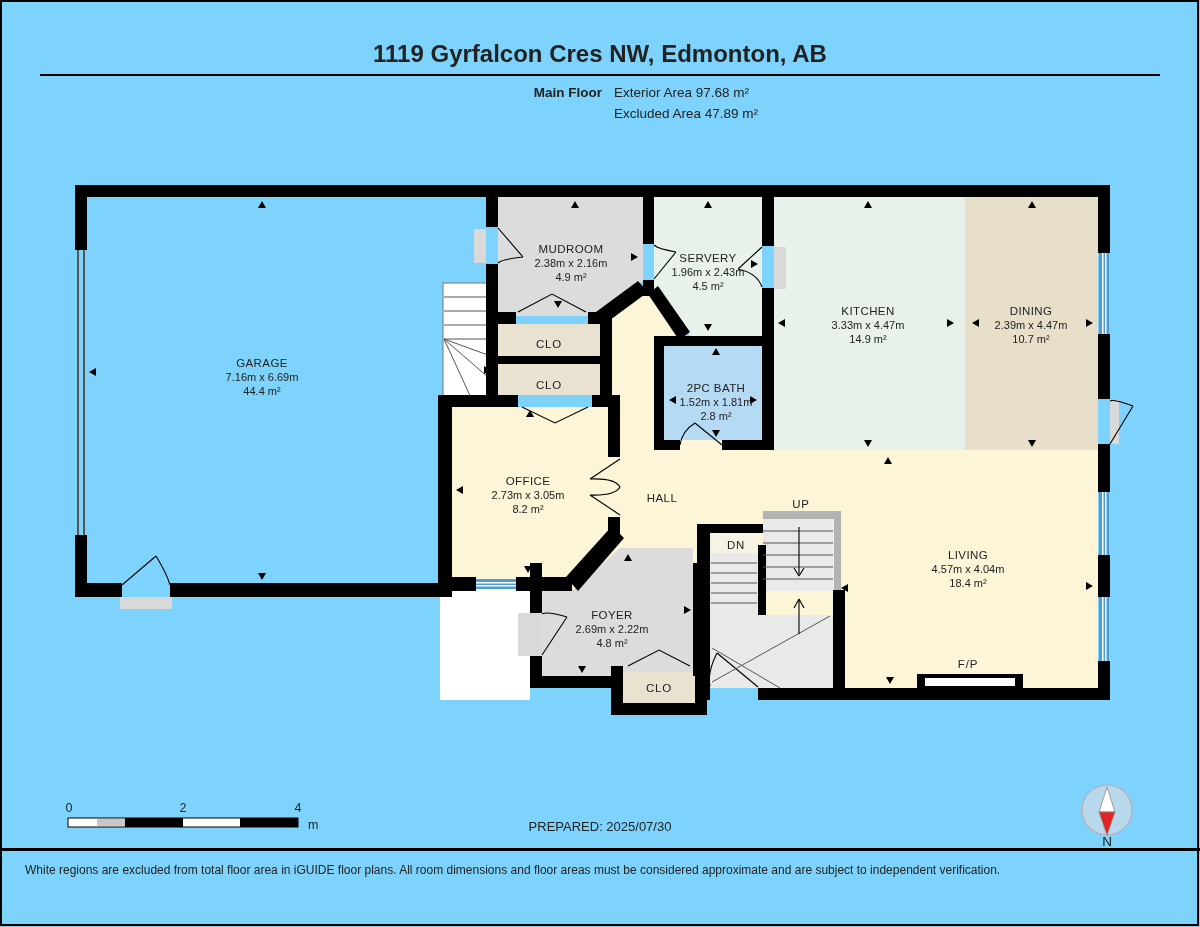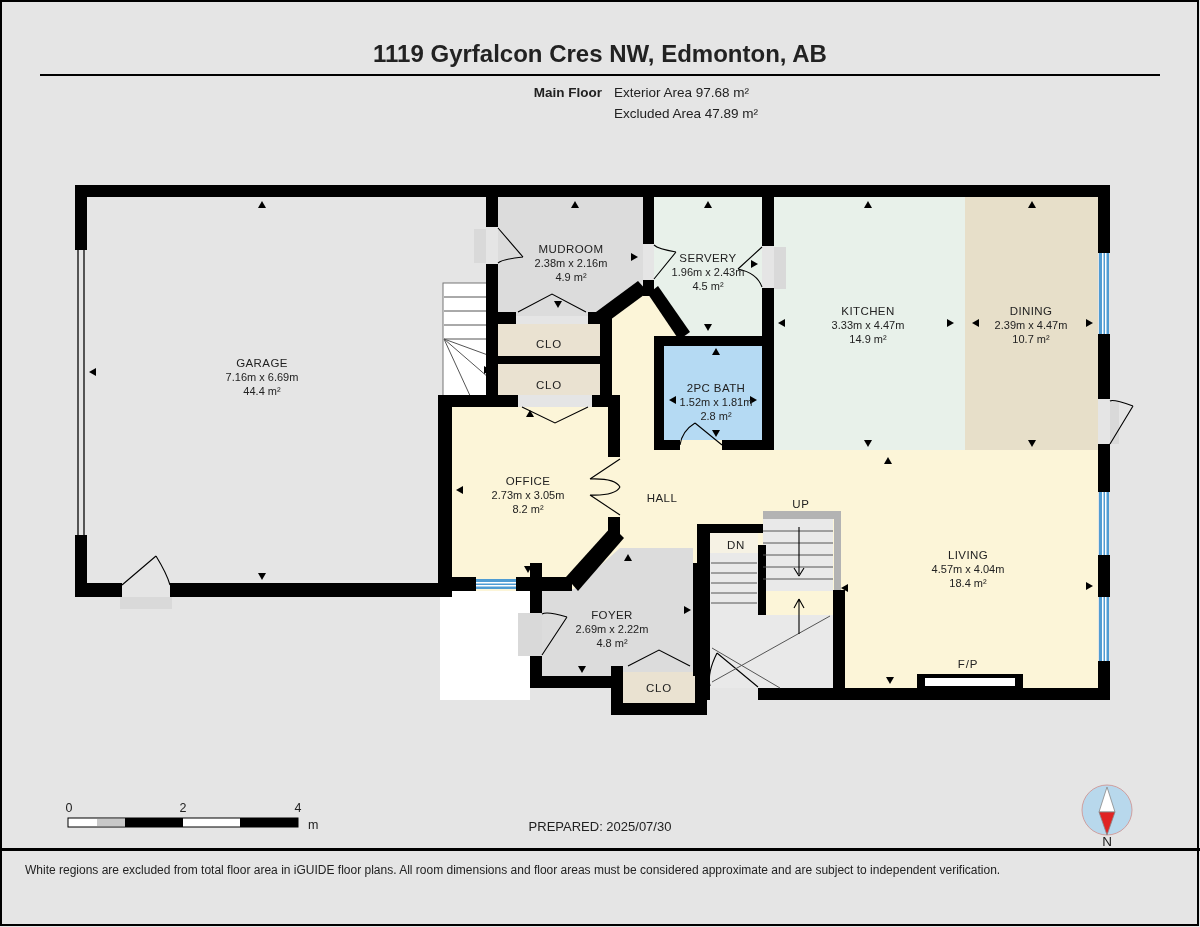--- a/index.html
+++ b/index.html
@@ -1,16 +1,16 @@
 <!DOCTYPE html>
 <html><head>
 <meta charset="utf-8">
 <style>
   html,body{margin:0;padding:0;background:#fff;}
-  .sheet{position:relative;width:1200px;height:927px;background:#e5e5e5;font-family:"Liberation Sans",sans-serif;}
+  .sheet{position:relative;width:1200px;height:927px;background:#7dd3fc;font-family:"Liberation Sans",sans-serif;}
   svg{display:block;}
   svg text{font-family:"Liberation Sans",sans-serif;fill:#222;}
   .title{font-size:24px;font-weight:bold;}
   .sub-b{font-size:13.5px;font-weight:bold;}
   .sub{font-size:13.5px;}
   .rn{font-size:11.5px;letter-spacing:.4px;}
   .rd{font-size:11px;}
   .lbl{font-size:11.5px;letter-spacing:.8px;}
   .foot{font-size:12px;}
   .prep{font-size:13px;}

